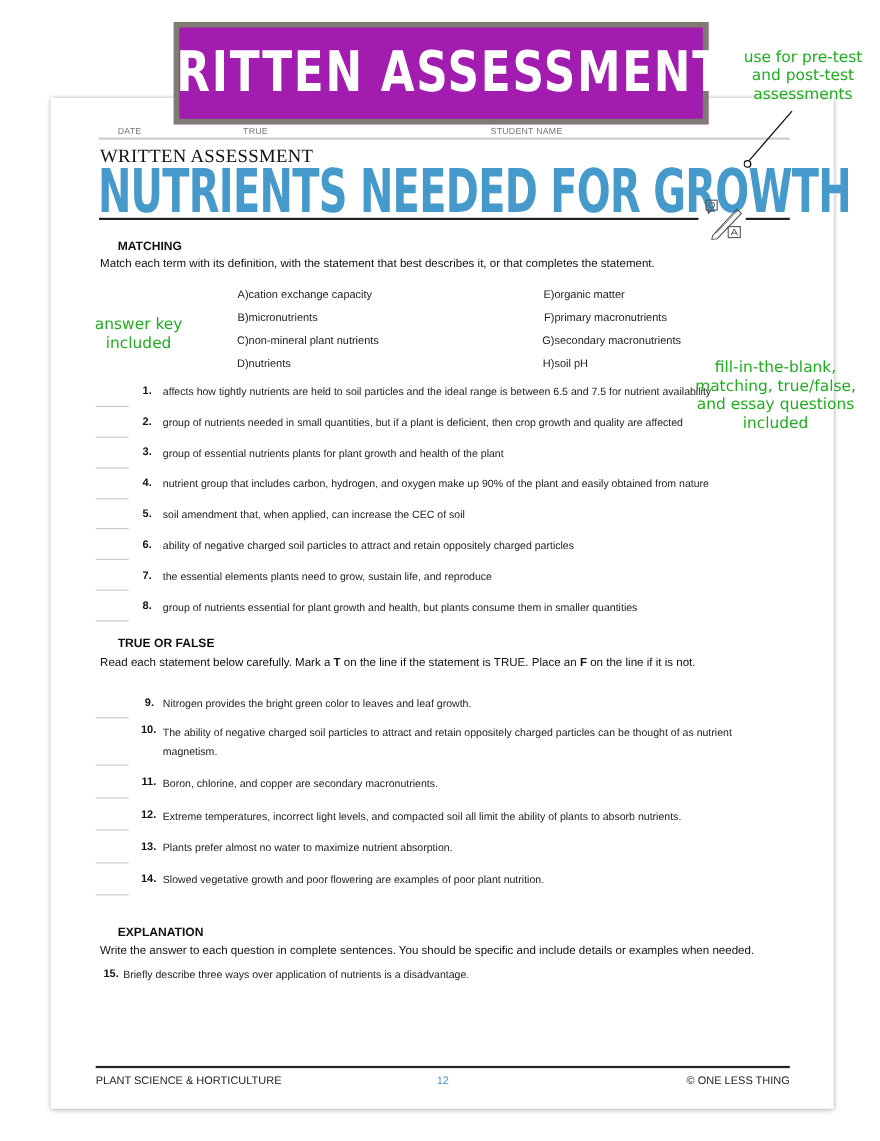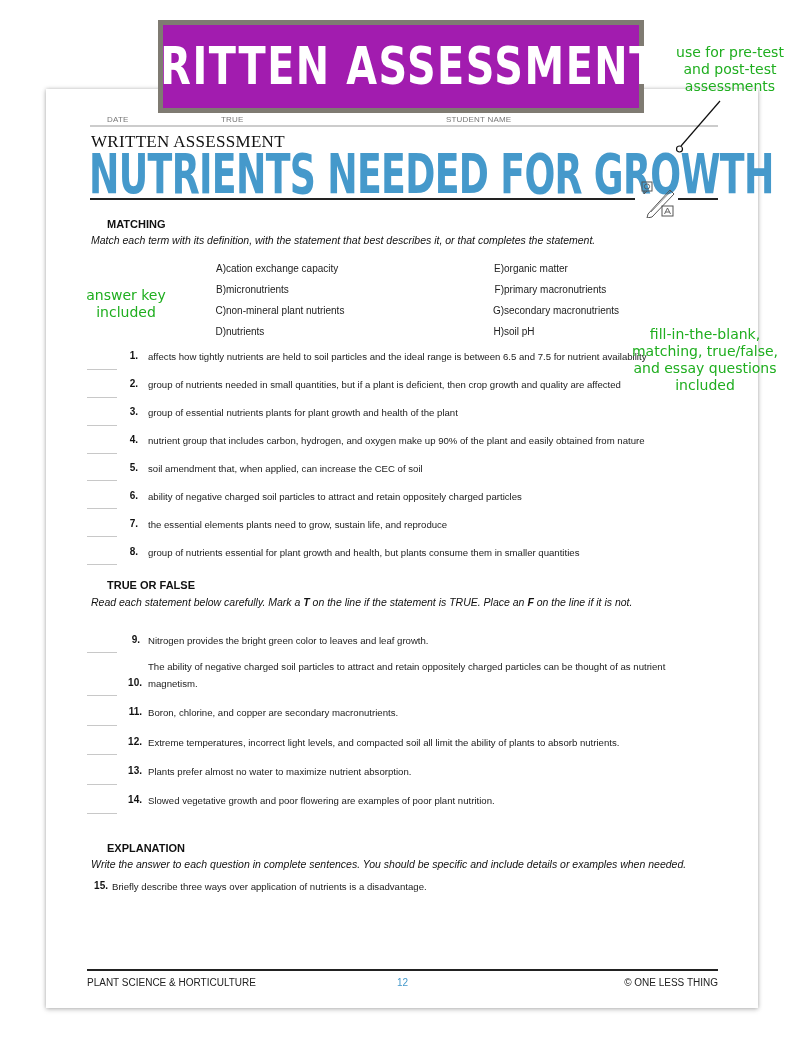--- a/index.html
+++ b/index.html
@@ -48,21 +48,21 @@
     position: absolute; left: 89px; top: 146px; color: #4599cb;
     font-family: "DejaVu Sans", sans-serif; font-weight: bold; font-size: 55px;
     transform-origin: left top; transform: scaleX(0.66); white-space: nowrap; letter-spacing: -1px;
     line-height: 56px;
   }
   .title-rule { position: absolute; left: 90px; top: 198px; width: 545px; height: 2px; background: #222; }
   .title-rule-right { position: absolute; left: 678px; top: 198px; width: 40px; height: 2px; background: #222; }
   .qa-icon { position: absolute; left: 640px; top: 180px; }
 
   .section-head { position: absolute; left: 91px; font-size: 11px; font-weight: bold; color: #111; padding-left: 16px; }
-  .section-inst { position: absolute; left: 91px; font-size: 10.5px; font-style: italic; color: #111; white-space: nowrap; }
+  .section-inst { position: absolute; left: 91px; font-size: 10.5px; color: #111; white-space: nowrap; }
 
   .choice { position: absolute; font-size: 10px; color: #222; white-space: nowrap; text-align: right; }
   .choice .letter { display: inline-block; width: 18px; }
   .q-blank { position: absolute; left: 87px; width: 30px; height: 1px; background: #c8c8c8; }
   .q-num { position: absolute; font-size: 10px; font-weight: bold; color: #111; text-align: right; width: 24px; }
   .q-text { position: absolute; left: 148px; font-size: 9.6px; color: #222; white-space: nowrap; }
 
   .footer-rule { position: absolute; left: 87px; top: 969px; width: 631px; height: 2px; background: #222; }
   .footer { position: absolute; top: 977px; font-size: 10px; color: #222; white-space: nowrap; }
   .footer-left { left: 87px; }
@@ -165,21 +165,21 @@
 <div class="q-blank" style="top:564px"></div>
 
 <div class="section-head" style="top:579px">TRUE OR FALSE</div>
 <div class="section-inst" style="top:596px"><span>Read each statement below carefully. Mark a </span><b>T</b><span> on the line if the statement is TRUE. Place an </span><b>F</b><span> on the line if it is not.</span></div>
 
 <div class="q-num" style="left:116px;top:634px">9.</div>
 <div class="q-text" style="top:635px">Nitrogen provides the bright green color to leaves and leaf growth.</div>
 <div class="q-blank" style="top:652px"></div>
 
 <div class="q-text" style="top:661px">The ability of negative charged soil particles to attract and retain oppositely charged particles can be thought of  as nutrient</div>
-<div class="q-num" style="left:118px;top:677px">10.</div>
+<div class="q-num" style="left:118px;top:658px">10.</div>
 <div class="q-text" style="top:678px">magnetism.</div>
 <div class="q-blank" style="top:695px"></div>
 
 <div class="q-num" style="left:118px;top:706px">11.</div>
 <div class="q-text" style="top:707px">Boron, chlorine, and copper are secondary macronutrients.</div>
 <div class="q-blank" style="top:725px"></div>
 
 <div class="q-num" style="left:118px;top:736px">12.</div>
 <div class="q-text" style="top:737px">Extreme temperatures, incorrect light levels, and compacted soil all limit the ability of plants to absorb nutrients.</div>
 <div class="q-blank" style="top:754px"></div>

